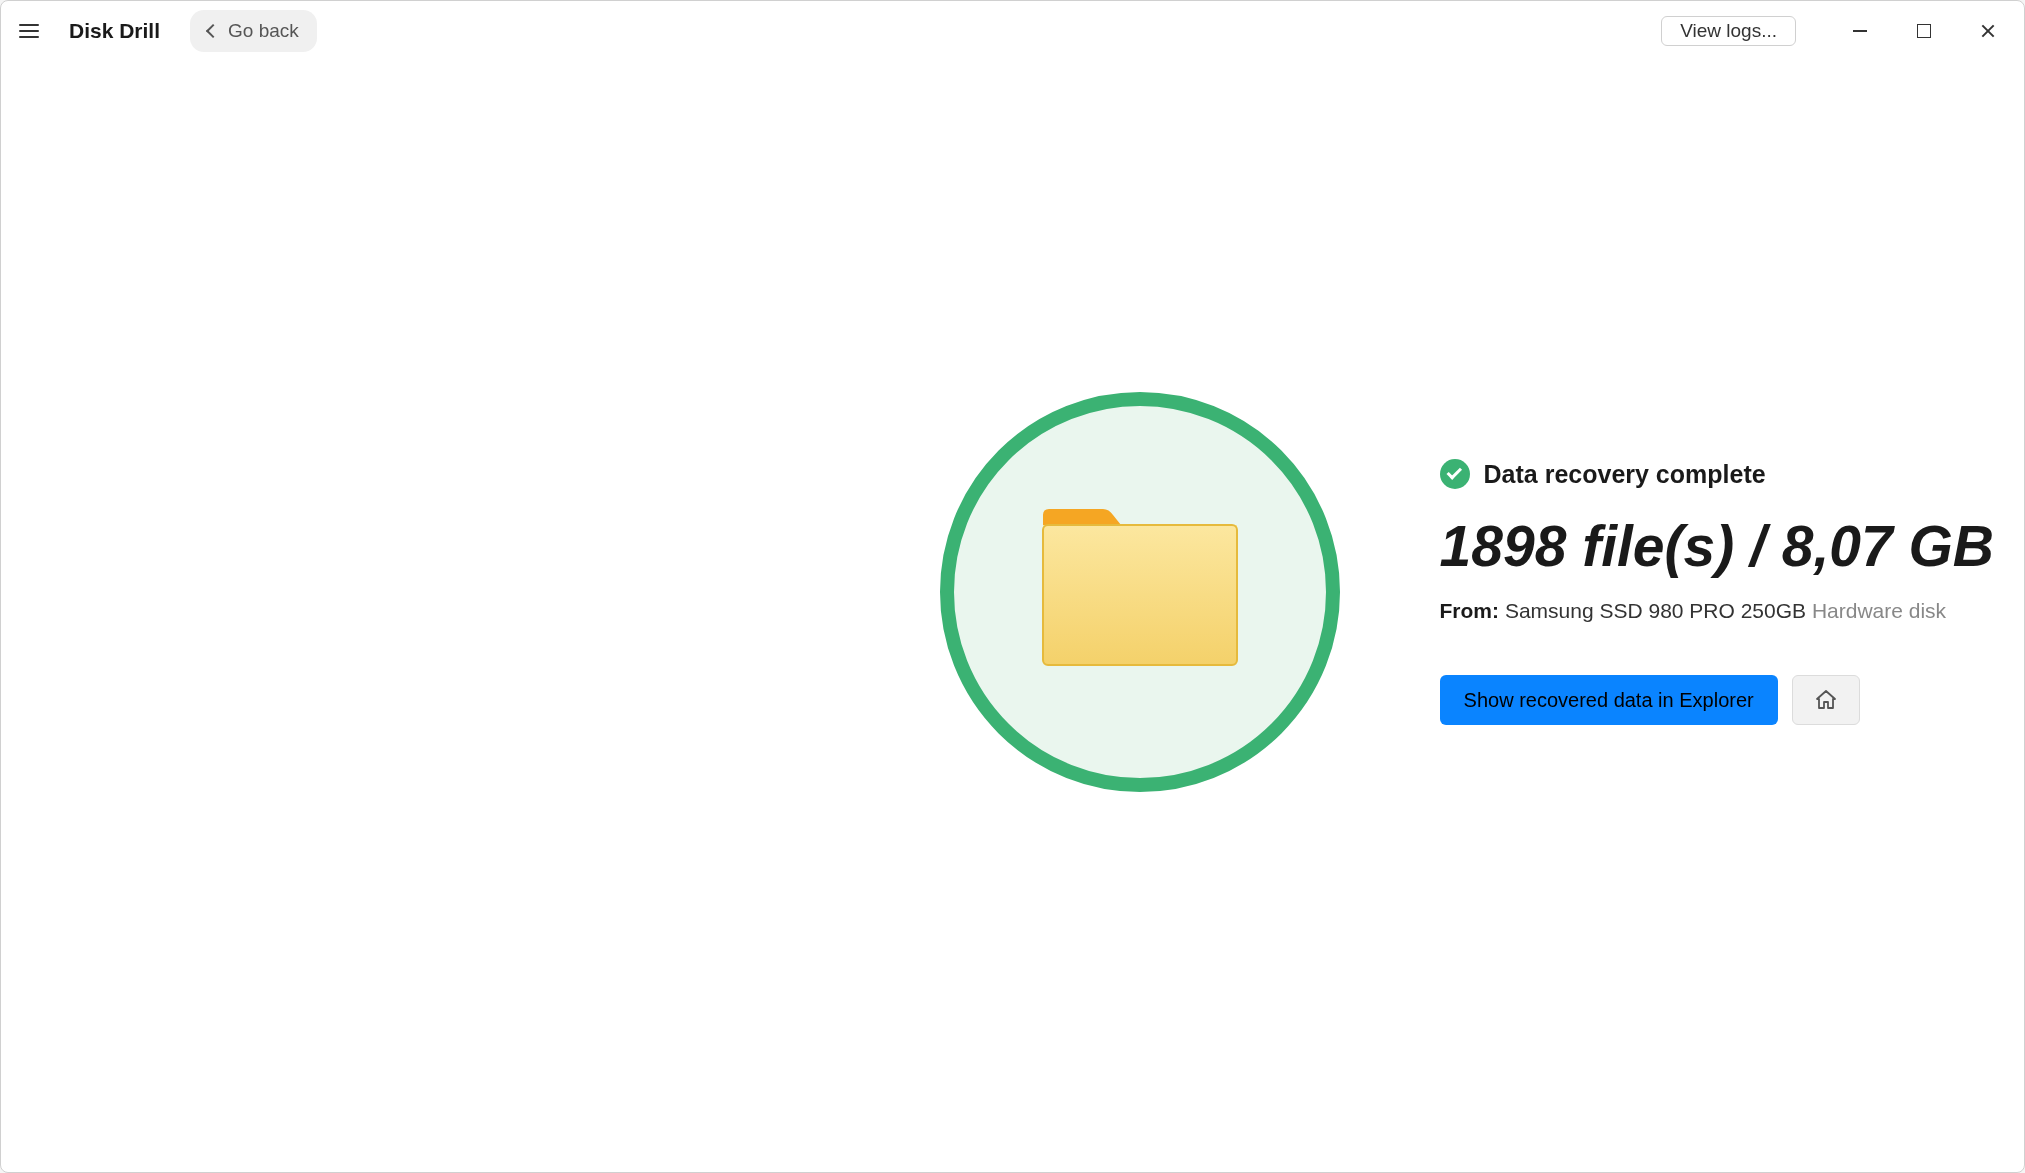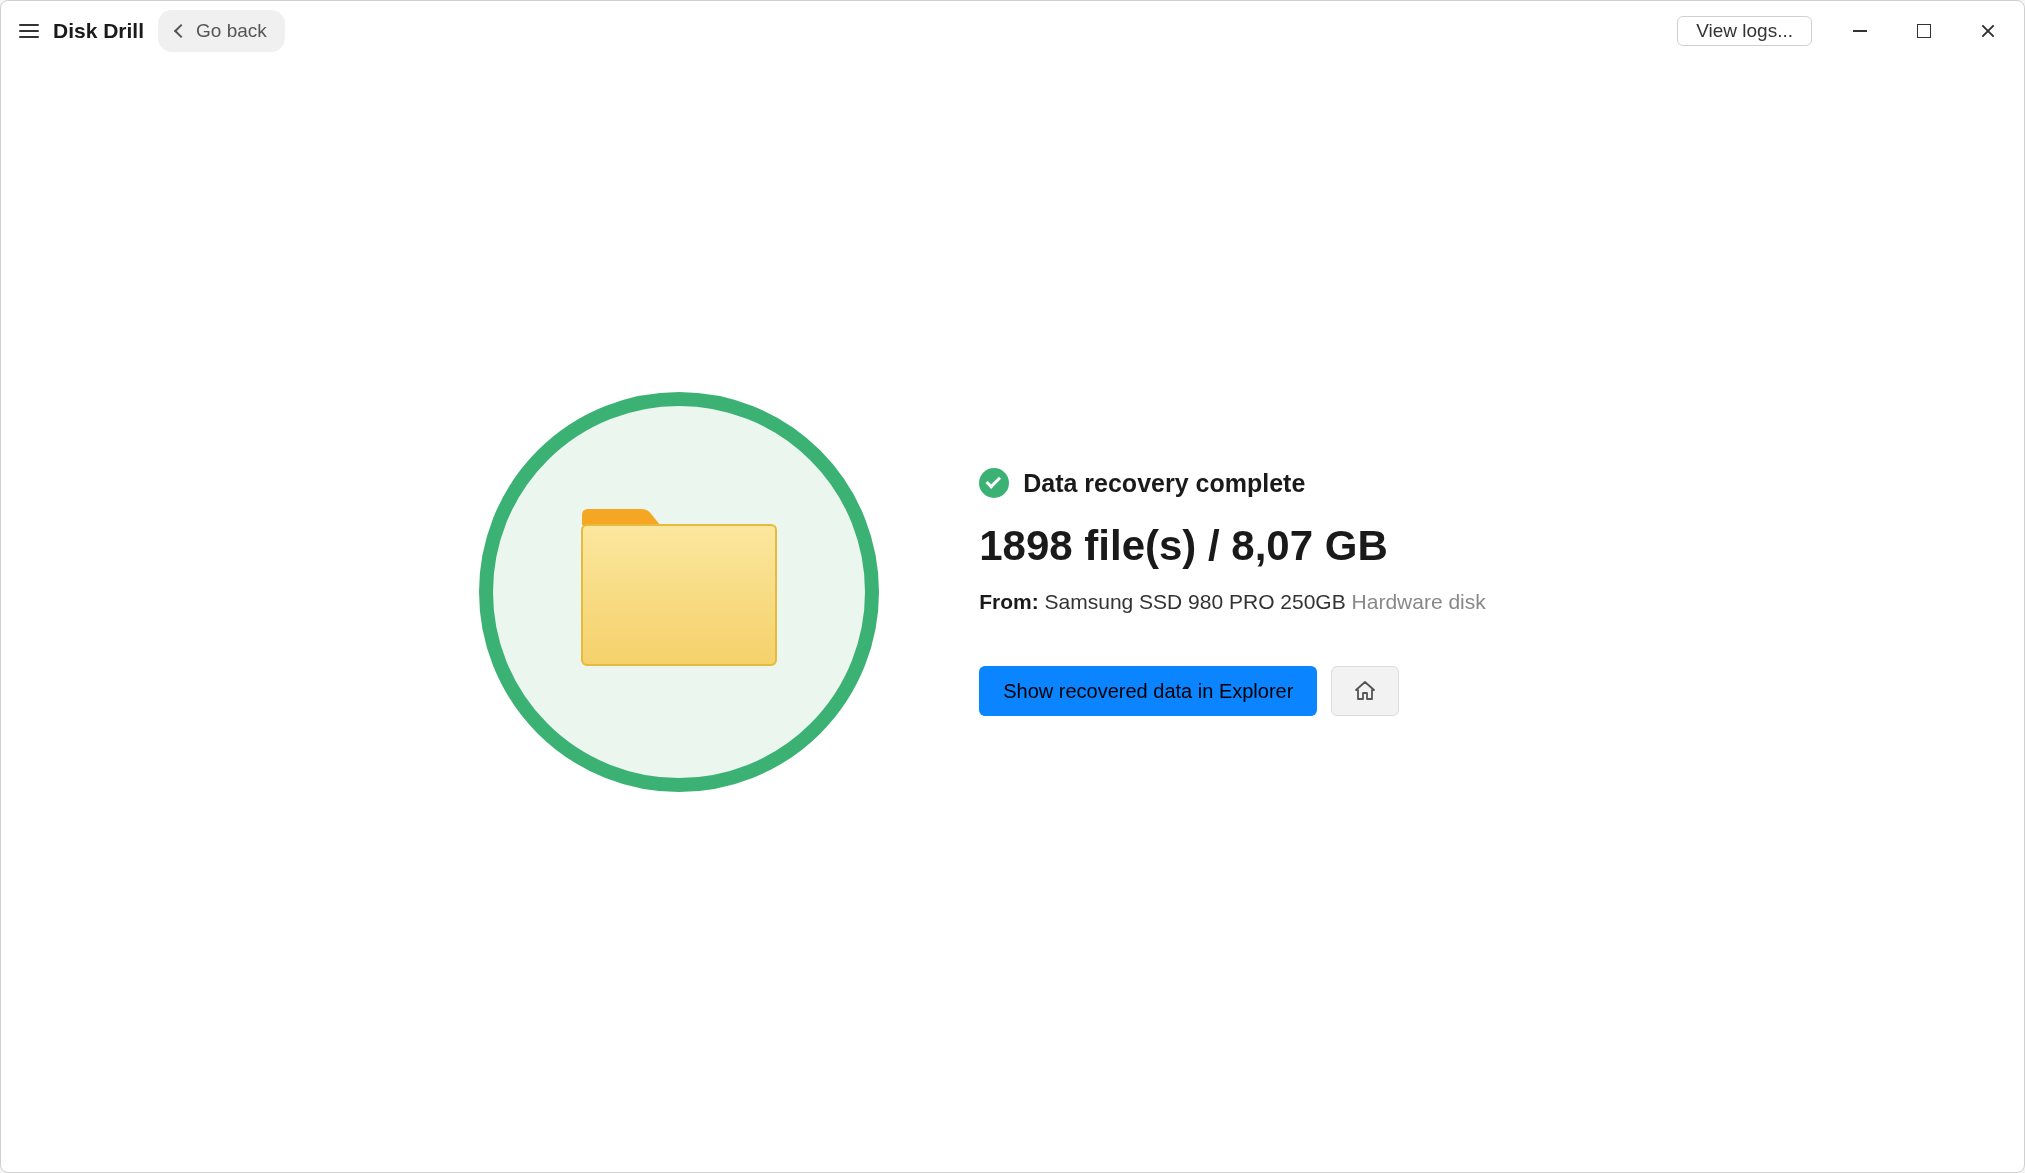--- a/index.html
+++ b/index.html
@@ -21,21 +21,21 @@
       border: 1px solid #d0d0d0;
       border-radius: 8px;
       display: flex;
       flex-direction: column;
     }
     .titlebar {
       height: 60px;
       display: flex;
       align-items: center;
       padding: 0 8px;
-      gap: 0;
+      gap: 16px;
     }
     .hamburger-button {
       width: 40px;
       height: 40px;
       background: transparent;
       border: none;
       cursor: pointer;
       display: flex;
       align-items: center;
       justify-content: center;
@@ -133,21 +133,21 @@
       height: 16px;
       background: #333;
     }
     .close-glyph::before { transform: rotate(45deg); }
     .close-glyph::after { transform: rotate(-45deg); }
 
     .content-area {
       flex: 1;
       display: flex;
       align-items: center;
-      justify-content: center;
+      justify-content: flex-end;
       padding-bottom: 49px;
     }
     .recovery-container {
       display: flex;
       align-items: center;
       gap: 100px;
       transform: translateX(-30px);
     }
     .folder-graphic {
       width: 400px;
@@ -193,24 +193,25 @@
       border-left: 3px solid #fff;
       border-bottom: 3px solid #fff;
       transform: rotate(-45deg) translate(1px, -2px);
     }
     .status-text {
       font-size: 25px;
       font-weight: 600;
       color: #1a1a1a;
     }
     .files-heading {
-      font-size: 42px;
+      font-size: 57px;
       font-weight: 600;
       color: #1a1a1a;
       margin-top: 12px;
+      font-style: italic;
     }
     .meta-row {
       font-size: 21px;
       color: #333;
       margin-top: 8px;
     }
     .meta-label {
       font-weight: 600;
       color: #1a1a1a;
     }

